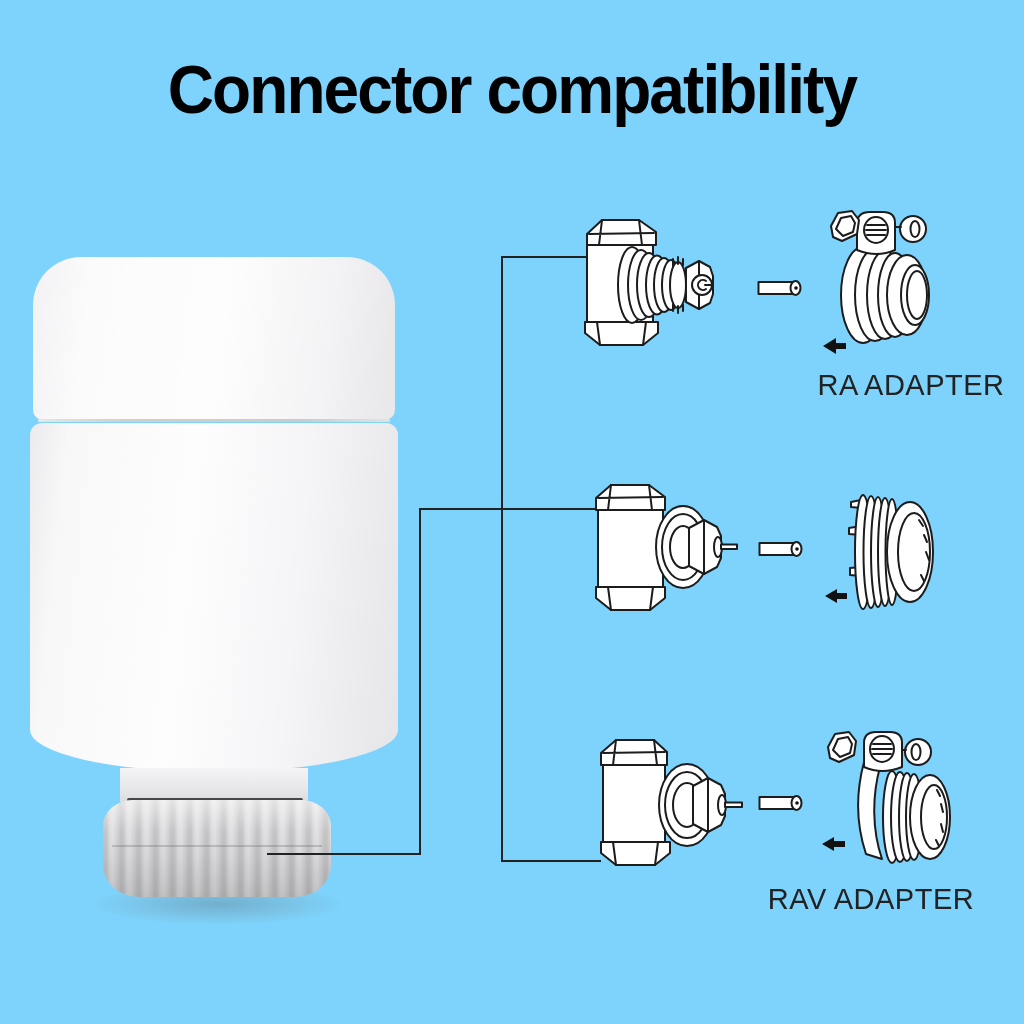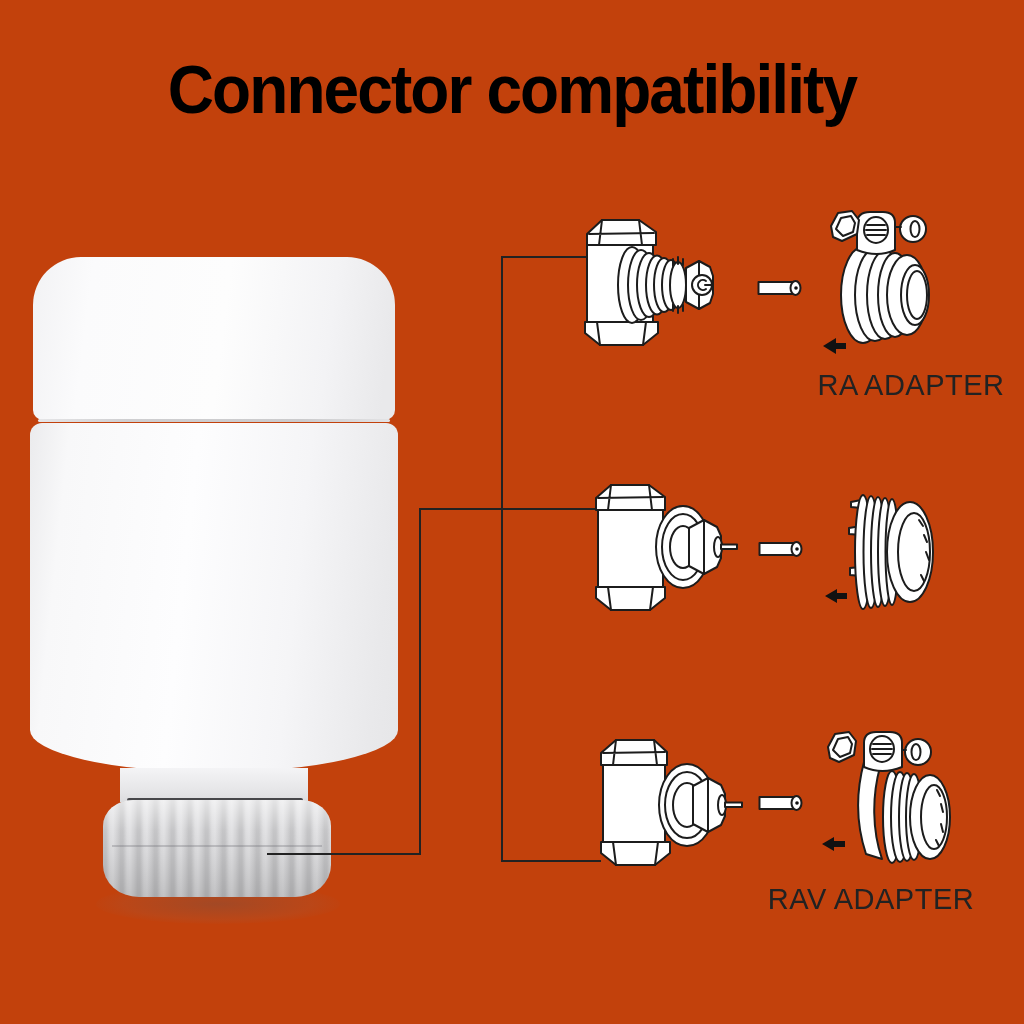--- a/index.html
+++ b/index.html
@@ -1,17 +1,17 @@
 <!DOCTYPE html>
 <html><head>
 <meta charset="utf-8">
 <style>
   html,body{margin:0;padding:0;background:#fff;}
   .canvas{
-    position:relative;width:1024px;height:1024px;background:#c2410c;overflow:hidden;
+    position:relative;width:1024px;height:1024px;background:#7dd3fc;overflow:hidden;
     font-family:"Liberation Sans", sans-serif;
   }
   .title{
     position:absolute;left:0;top:50px;width:1024px;text-align:center;
     font-size:68px;font-weight:bold;letter-spacing:-2px;color:#000;
     transform:scaleX(0.94);transform-origin:50% 50%;white-space:nowrap;
   }
   
   .dev-cap{
     position:absolute;left:33px;top:257px;width:362px;height:163px;

